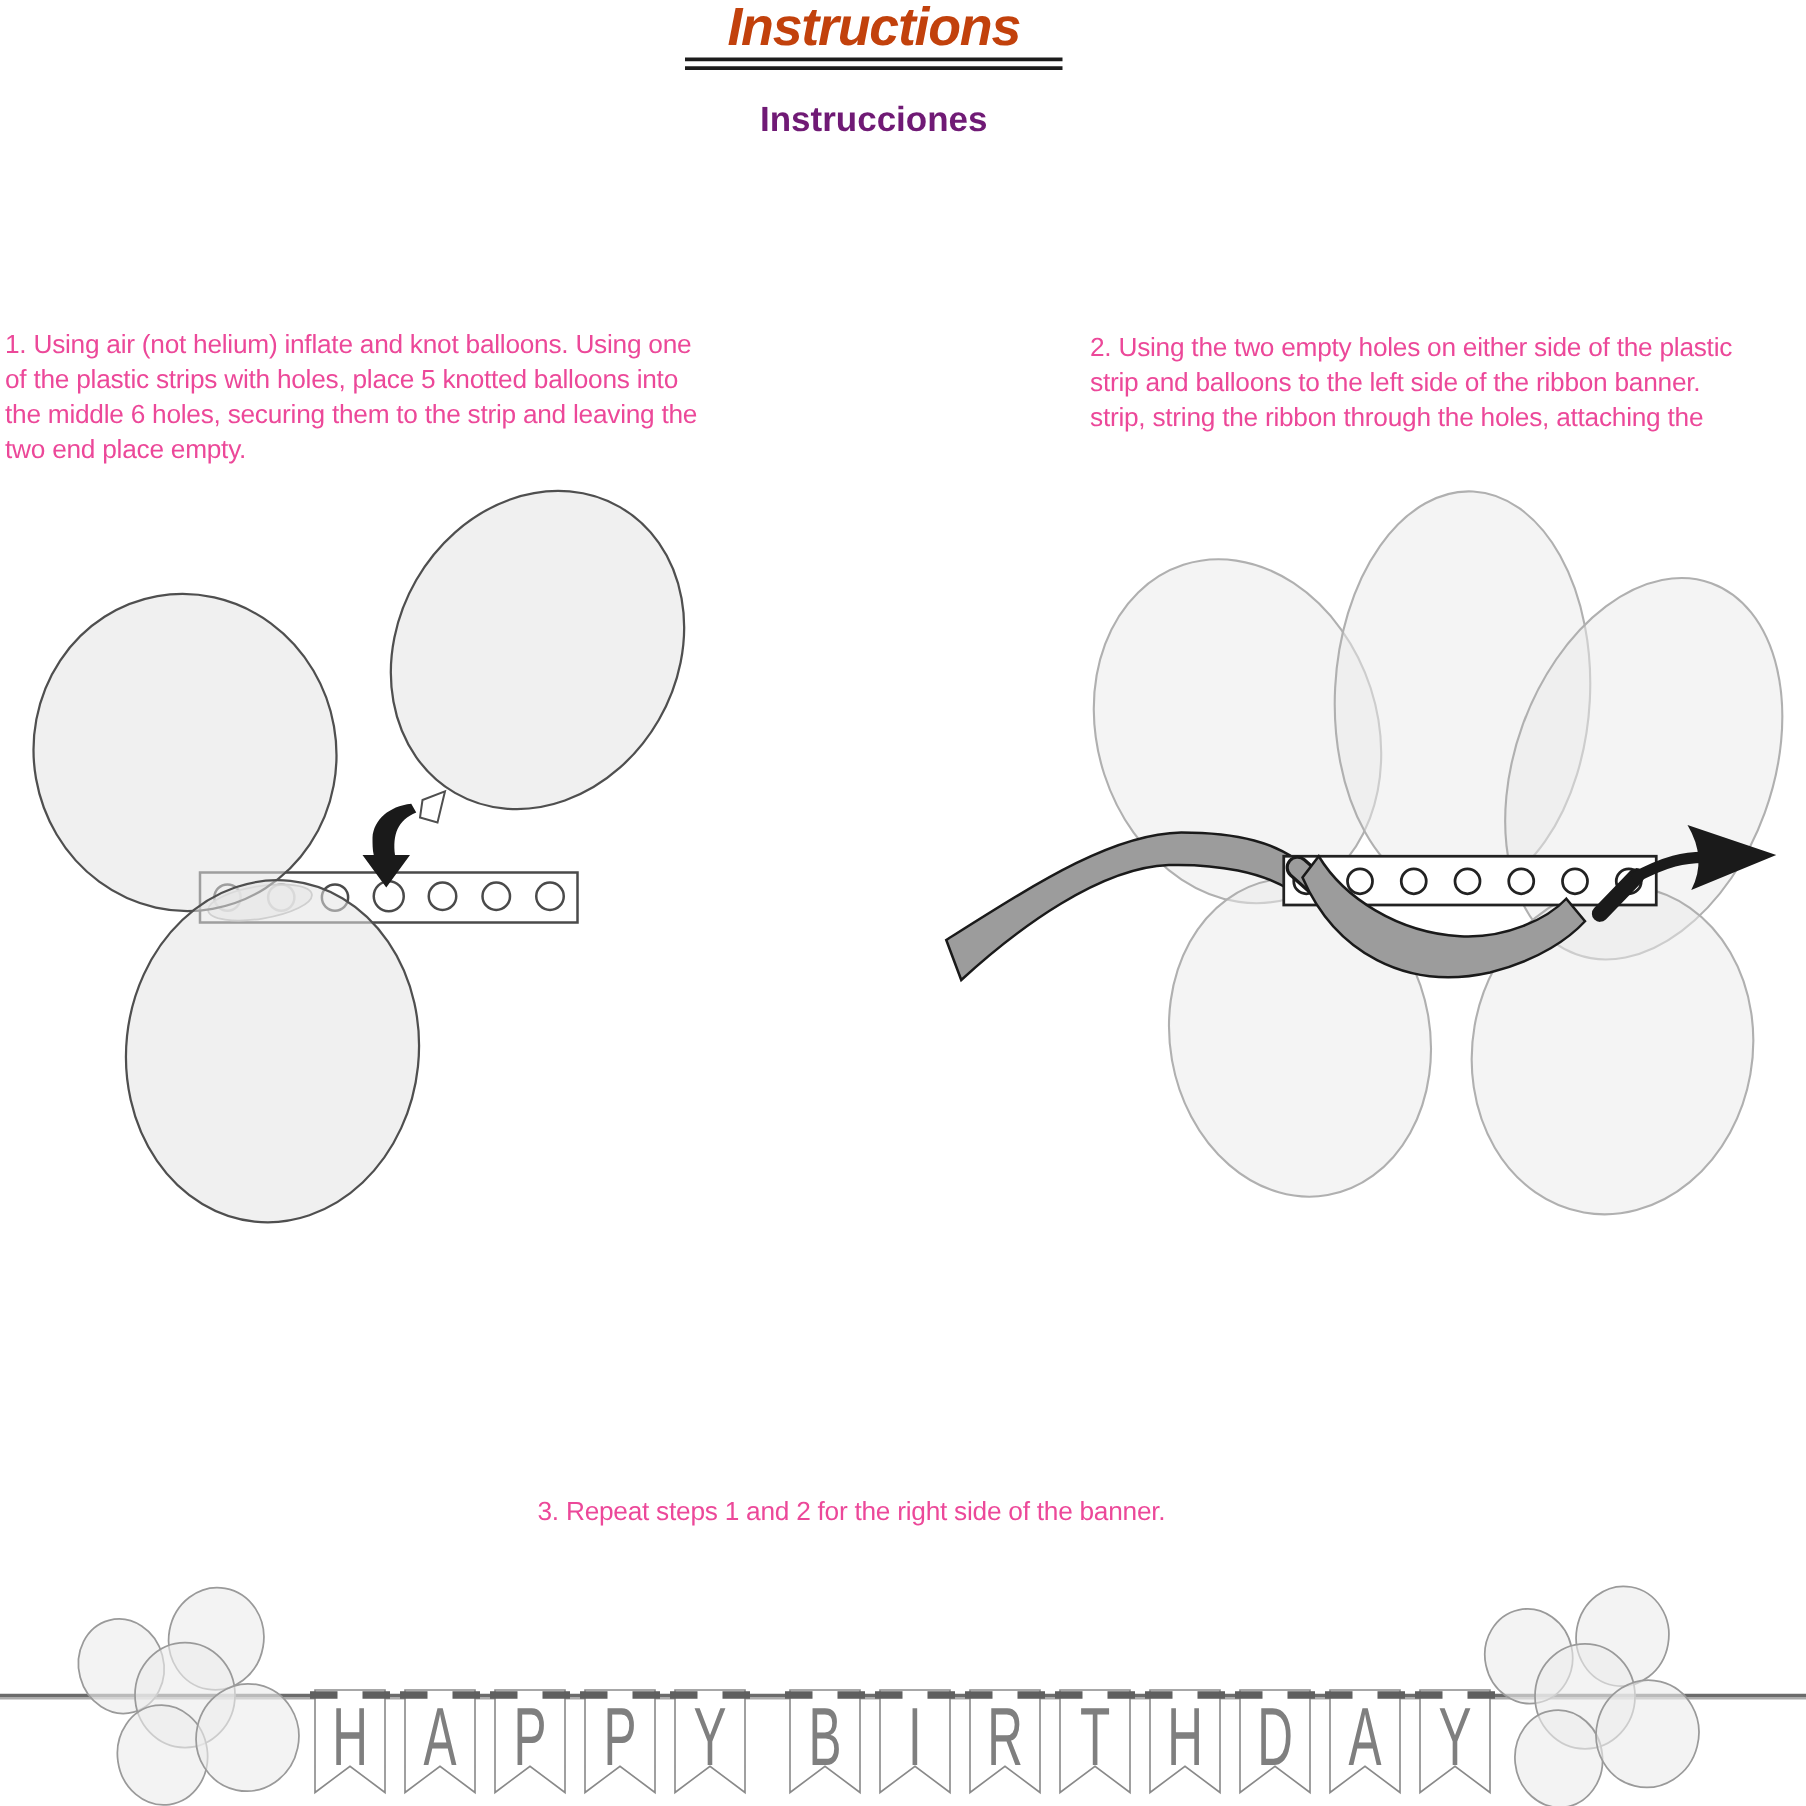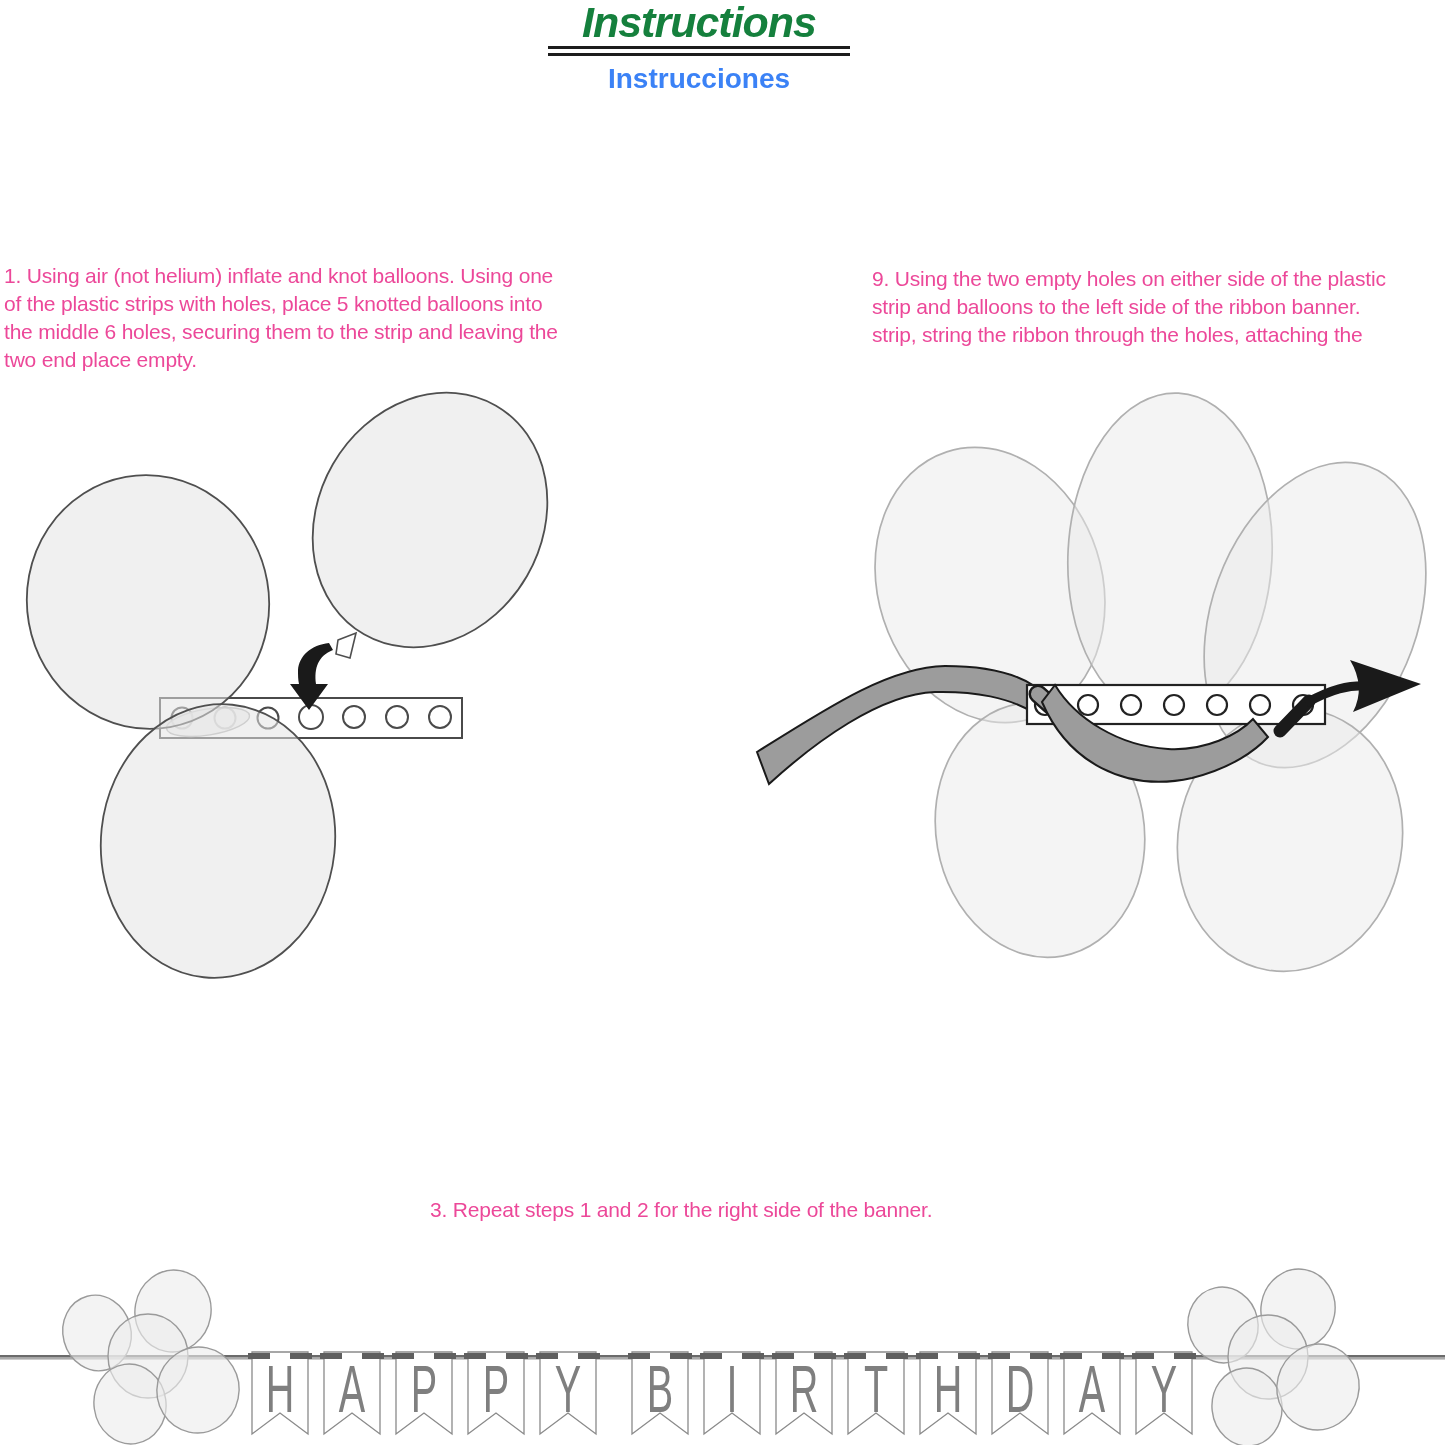--- a/index.html
+++ b/index.html
@@ -3,27 +3,27 @@
 <meta charset="utf-8">
 <style>
   html,body{margin:0;padding:0;}
   body{
     width:1445px;height:1445px;background:#ffffff;position:relative;
     font-family:"Liberation Sans","DejaVu Sans",sans-serif;overflow:hidden;
   }
   
   .title-wrap{position:absolute;left:548px;top:0px;width:302px;text-align:center;}
   .title-main{
-    font-size:43px;font-weight:bold;font-style:italic;color:#15803d;
+    font-size:43px;font-weight:bold;font-style:italic;color:#c2410c;
     letter-spacing:-1px;line-height:44px;margin:0;white-space:nowrap;
   }
   .title-rule{height:3px;background:#1c1c1c;margin-top:2px;}
   .title-rule.thin{height:2.5px;margin-top:4px;}
   .title-sub{
-    font-size:28px;font-weight:bold;color:#3b82f6;margin-top:7px;white-space:nowrap;
+    font-size:28px;font-weight:bold;color:#701a75;margin-top:24px;white-space:nowrap;
   }
   
   .step{
     position:absolute;font-size:21px;line-height:28px;color:#ec4899;
     letter-spacing:-0.2px;
   }
   .step div{white-space:nowrap;}
   #step1{left:4px;top:262px;}
   #step2{left:872px;top:265px;}
   #step3{left:430px;top:1196px;}
@@ -58,21 +58,21 @@
 </div>
 
 <div class="step" id="step1">
   <div>1. Using air (not helium) inflate and knot balloons. Using one</div>
   <div>of the plastic strips with holes, place 5 knotted balloons into</div>
   <div>the middle 6 holes, securing them to the strip and leaving the</div>
   <div>two end place empty.</div>
 </div>
 
 <div class="step" id="step2">
-  <div>9. Using the two empty holes on either side of the plastic</div>
+  <div>2. Using the two empty holes on either side of the plastic</div>
   <div>strip and balloons to the left side of the ribbon banner.</div>
   <div>strip, string the ribbon through the holes, attaching the</div>
 </div>
 
 <div class="step" id="step3">3. Repeat steps 1 and 2 for the right side of the banner.</div>
 
 <svg id="illu1" class="panel" width="640" height="620" viewBox="0 380 640 620">
 
   <g>
     <rect class="strip" x="160" y="698" width="302" height="40"></rect>

